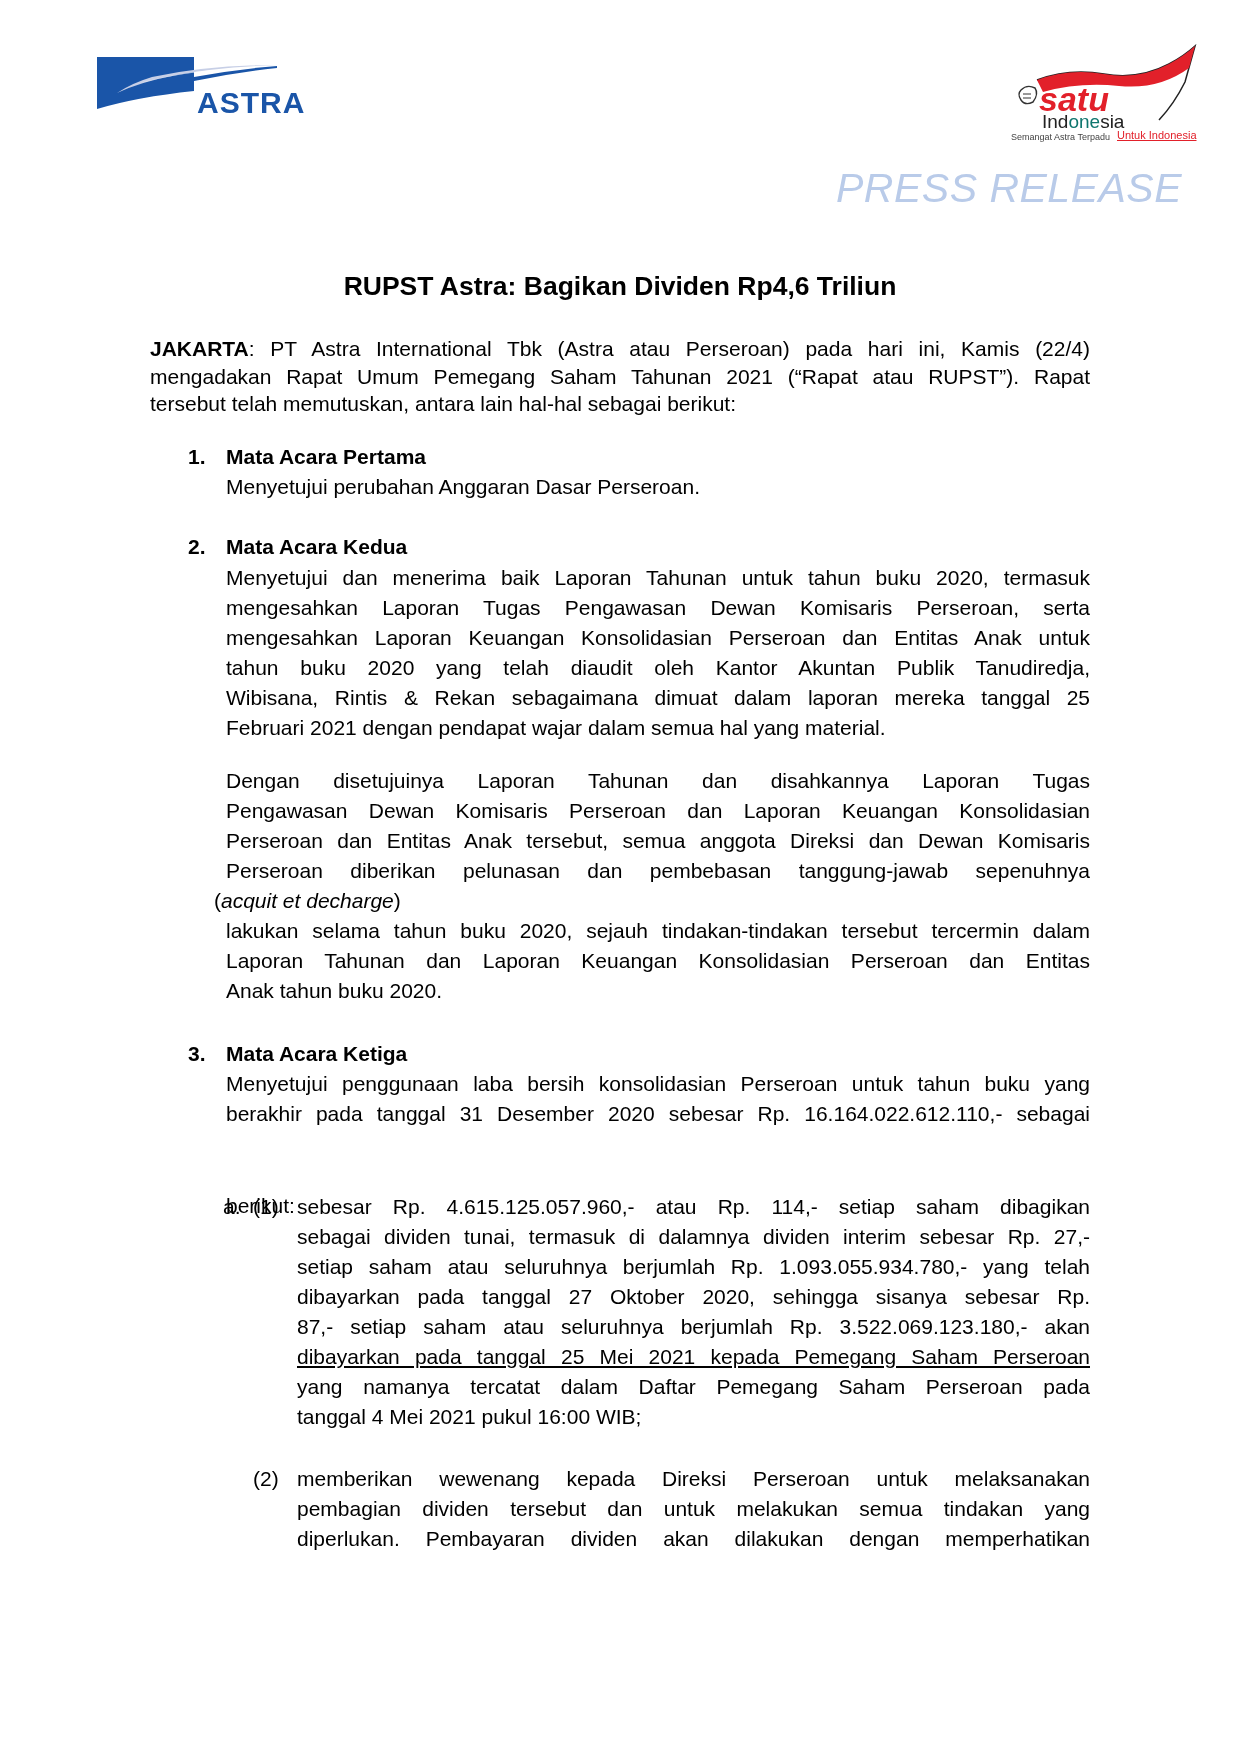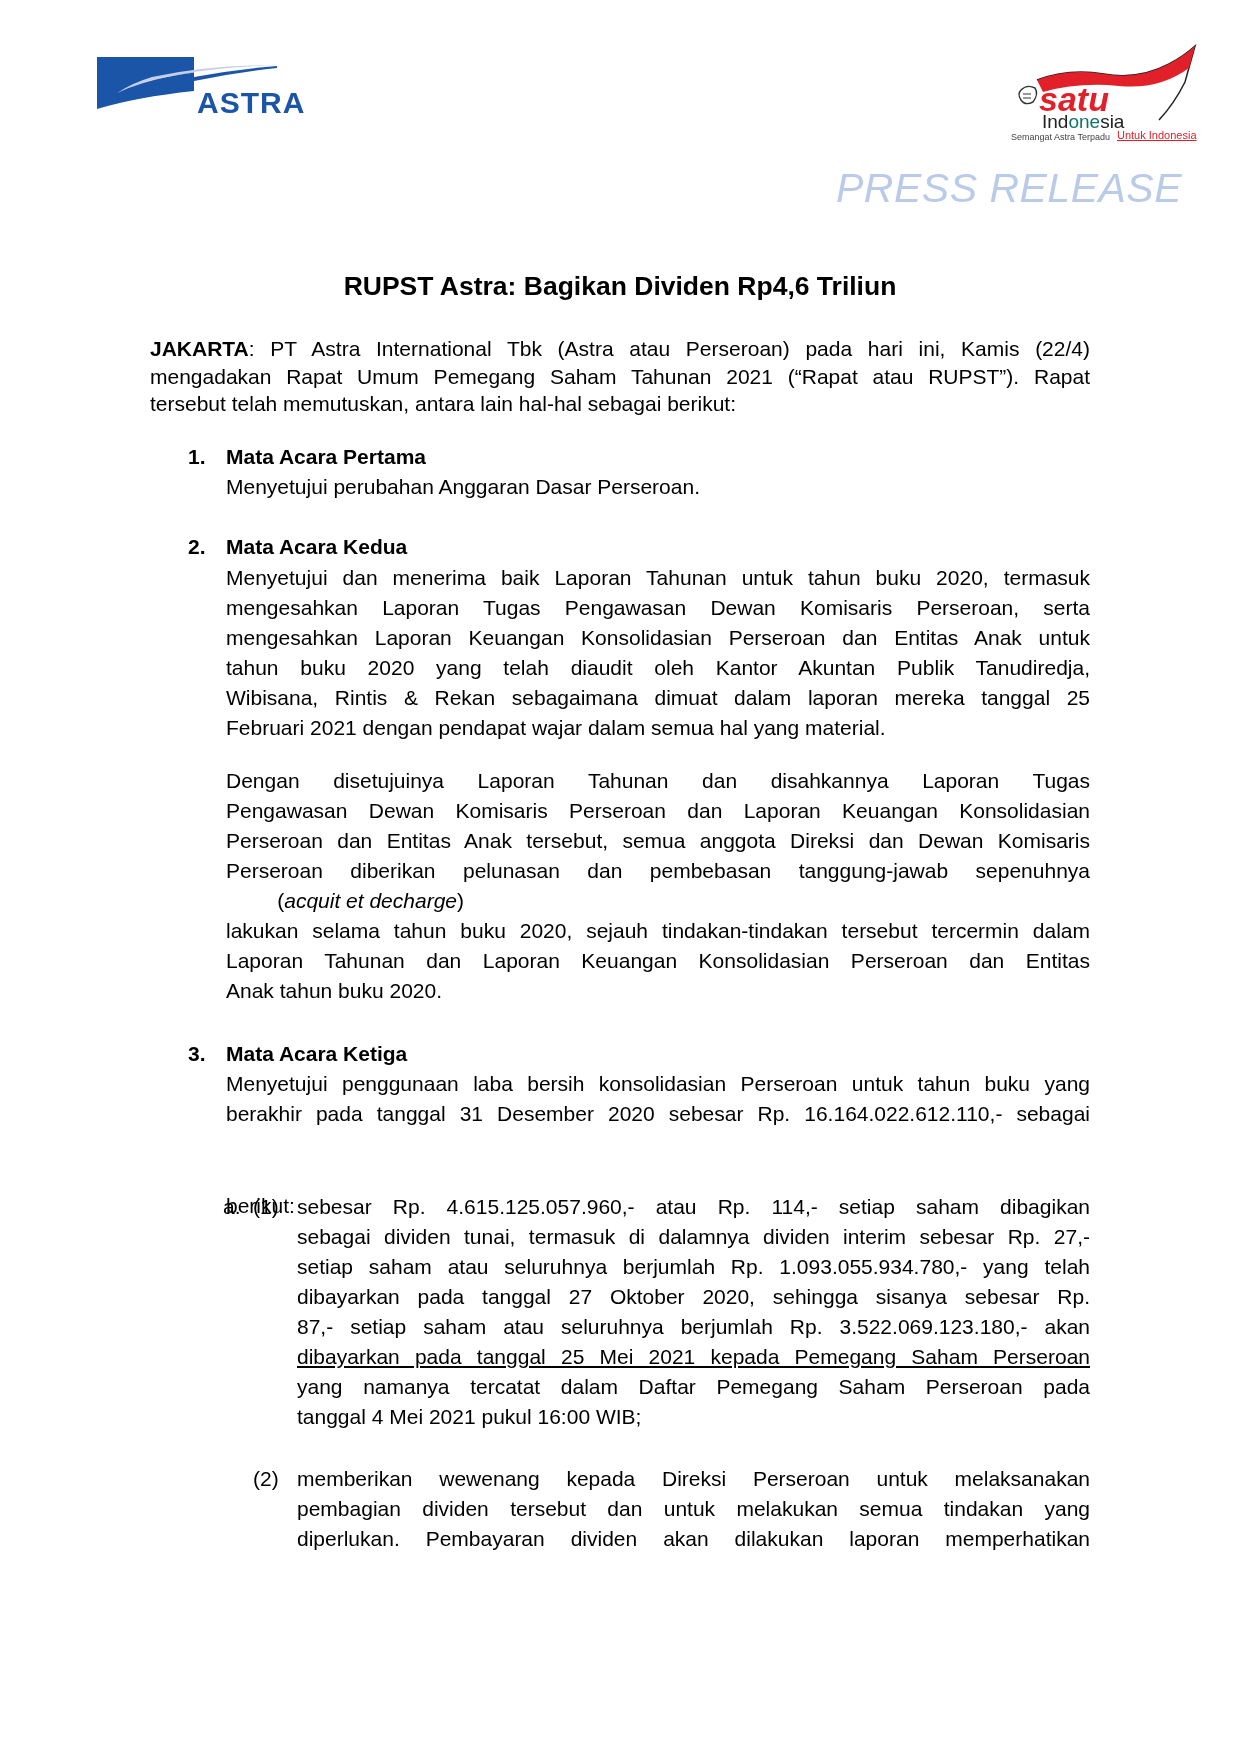--- a/index.html
+++ b/index.html
@@ -58,21 +58,21 @@
 <div class="line just" style="left:226px;top:596px;width:864px;">mengesahkan Laporan Tugas Pengawasan Dewan Komisaris Perseroan, serta</div>
 <div class="line just" style="left:226px;top:626px;width:864px;">mengesahkan Laporan Keuangan Konsolidasian Perseroan dan Entitas Anak untuk</div>
 <div class="line just" style="left:226px;top:656px;width:864px;">tahun buku 2020 yang telah diaudit oleh Kantor Akuntan Publik Tanudiredja,</div>
 <div class="line just" style="left:226px;top:686px;width:864px;">Wibisana, Rintis &amp; Rekan sebagaimana dimuat dalam laporan mereka tanggal 25</div>
 <div class="line" style="left:226px;top:716px;">Februari 2021 dengan pendapat wajar dalam semua hal yang material.</div>
 
 <div class="line just" style="left:226px;top:769px;width:864px;">Dengan disetujuinya Laporan Tahunan dan disahkannya Laporan Tugas</div>
 <div class="line just" style="left:226px;top:799px;width:864px;">Pengawasan Dewan Komisaris Perseroan dan Laporan Keuangan Konsolidasian</div>
 <div class="line just" style="left:226px;top:829px;width:864px;">Perseroan dan Entitas Anak tersebut, semua anggota Direksi dan Dewan Komisaris</div>
 <div class="line just" style="left:226px;top:859px;width:864px;">Perseroan diberikan pelunasan dan pembebasan tanggung-jawab sepenuhnya</div>
-<div class="line" style="left:226px;top:889px;width:864px;display:flex;justify-content:flex-end;gap:31px;">
+<div class="line" style="left:214px;top:889px;width:864px;display:flex;justify-content:flex-start;gap:31px;">
   <span>(<span class="it">acquit et decharge</span>)</span>
   <span class="just" style="width:595px;display:inline-block;margin-top:36px;">atas tindakan pengurusan dan pengawasan yang mereka</span>
 </div>
 <div class="line just" style="left:226px;top:919px;width:864px;">lakukan selama tahun buku 2020, sejauh tindakan-tindakan tersebut tercermin dalam</div>
 <div class="line just" style="left:226px;top:949px;width:864px;">Laporan Tahunan dan Laporan Keuangan Konsolidasian Perseroan dan Entitas</div>
 <div class="line" style="left:226px;top:979px;">Anak tahun buku 2020.</div>
 
 <div class="line bold" style="left:188px;top:1042px;">3.</div>
 <div class="line bold" style="left:226px;top:1042px;">Mata Acara Ketiga</div>
 <div class="line just" style="left:226px;top:1072px;width:864px;">Menyetujui penggunaan laba bersih konsolidasian Perseroan untuk tahun buku yang</div>
@@ -86,13 +86,13 @@
 <div class="line just" style="left:297px;top:1255px;width:793px;">setiap saham atau seluruhnya berjumlah Rp. 1.093.055.934.780,- yang telah</div>
 <div class="line just" style="left:297px;top:1285px;width:793px;">dibayarkan pada tanggal 27 Oktober 2020, sehingga sisanya sebesar Rp.</div>
 <div class="line just" style="left:297px;top:1315px;width:793px;">87,- setiap saham atau seluruhnya berjumlah Rp. 3.522.069.123.180,- akan</div>
 <div class="line just" style="left:297px;top:1345px;width:793px;text-decoration:underline;">dibayarkan pada tanggal 25 Mei 2021 kepada Pemegang Saham Perseroan</div>
 <div class="line just" style="left:297px;top:1375px;width:793px;">yang namanya tercatat dalam Daftar Pemegang Saham Perseroan pada</div>
 <div class="line" style="left:297px;top:1405px;">tanggal 4 Mei 2021 pukul 16:00 WIB;</div>
 
 <div class="line" style="left:253px;top:1467px;">(2)</div>
 <div class="line just" style="left:297px;top:1467px;width:793px;">memberikan wewenang kepada Direksi Perseroan untuk melaksanakan</div>
 <div class="line just" style="left:297px;top:1497px;width:793px;">pembagian dividen tersebut dan untuk melakukan semua tindakan yang</div>
-<div class="line just" style="left:297px;top:1527px;width:793px;">diperlukan. Pembayaran dividen akan dilakukan laporan memperhatikan</div>
+<div class="line just" style="left:297px;top:1527px;width:793px;">diperlukan. Pembayaran dividen akan dilakukan dengan memperhatikan</div>
 
 </body></html>

